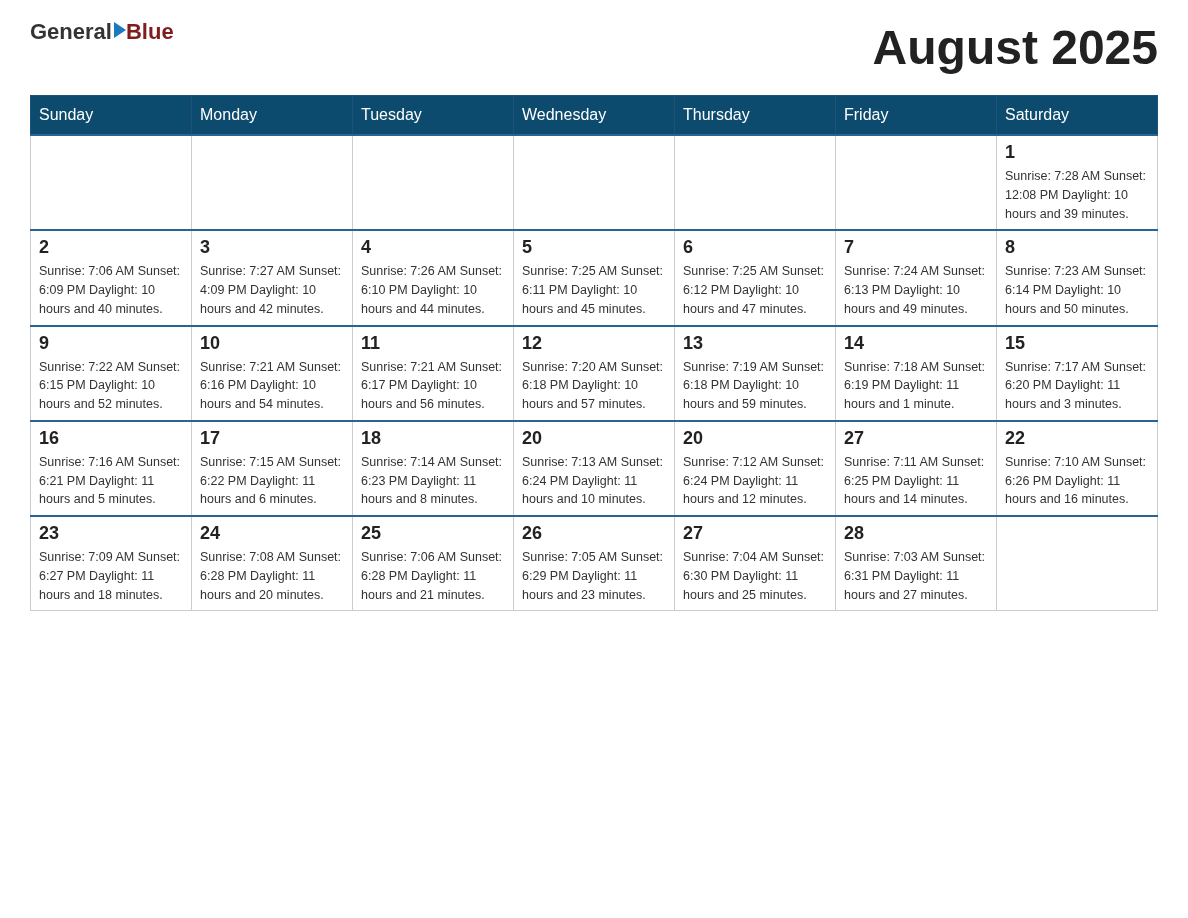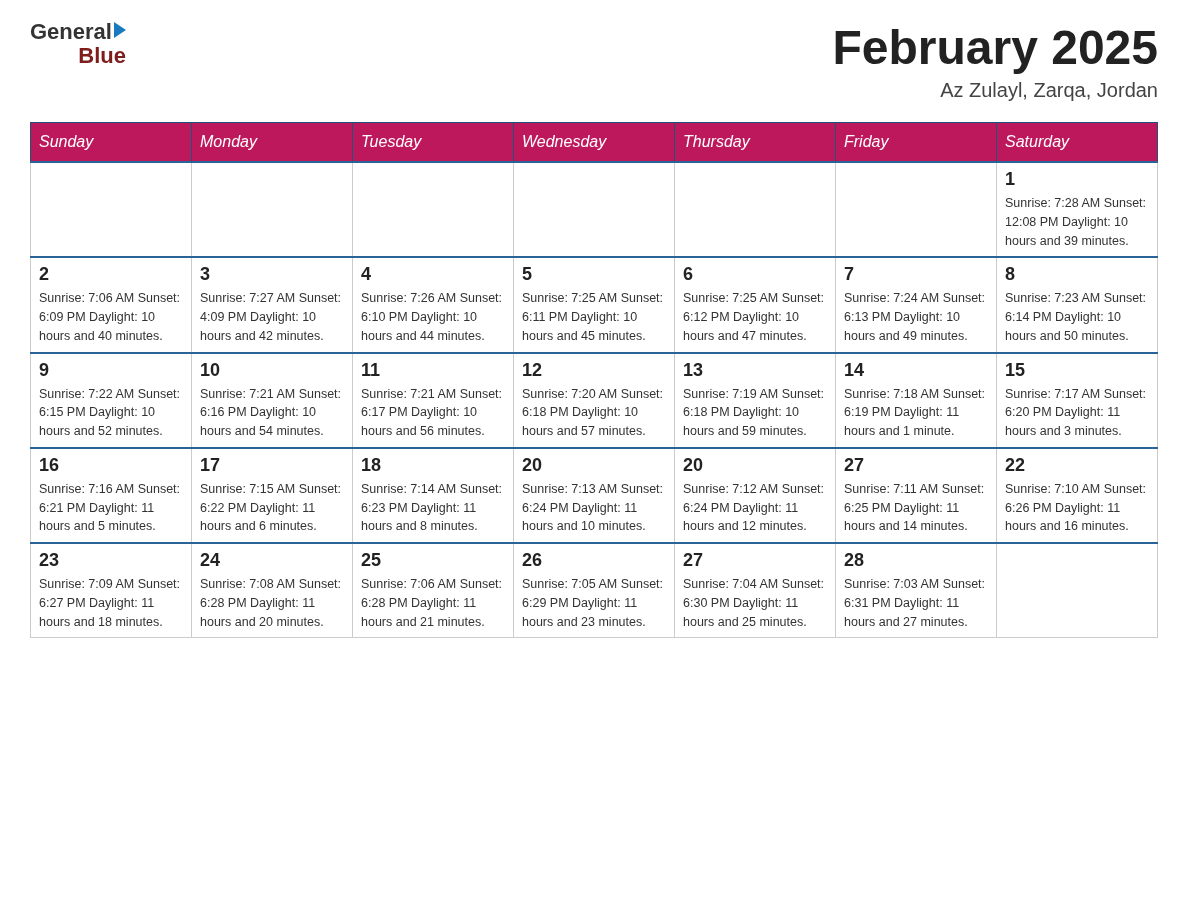--- a/index.html
+++ b/index.html
@@ -52,28 +52,27 @@
       font-size: 20px;
       color: #444;
       margin-top: 4px;
     }
     .calendar {
       width: 100%;
       border-collapse: collapse;
       border: 1px solid #999;
     }
     .calendar th {
-      background-color: #be185d;
+      background-color: #0c4a6e;
       color: #fff;
       padding: 10px 8px;
       text-align: left;
       font-size: 16px;
       font-weight: normal;
       border: 1px solid #1e5278;
-      font-style: italic;
     }
     .calendar td {
       vertical-align: top;
       padding: 6px 8px;
       border: 1px solid #ccc;
       width: calc(100% / 7);
       min-height: 110px;
       font-size: 13px;
       color: #333;
     }
@@ -94,31 +93,30 @@
     }
     .empty-cell {
       background: #fff;
     }
   </style>
 </head>
 <body>
 
 <div class="header">
   <div class="logo">
-    <div style="display:flex;flex-direction:column;line-height:1.1;align-items:flex-end;">
+    <div style="display:flex;flex-direction:row;line-height:1.1;">
       <div style="display:flex;align-items:center;">
         <span class="logo-text-general">General</span>
         <div class="logo-arrow"></div>
       </div>
       <span class="logo-text-blue">Blue</span>
     </div>
   </div>
   <div class="title-block">
-    <div class="calendar-title">February 2025</div>
-    <div class="calendar-subtitle">Az Zulayl, Zarqa, Jordan</div>
+    <div class="calendar-title">August 2025</div>
   </div>
 </div>
 
 <table class="calendar">
   <thead>
     <tr>
     <th>Sunday</th>
         <th>Monday</th>
         <th>Tuesday</th>
         <th>Wednesday</th>

